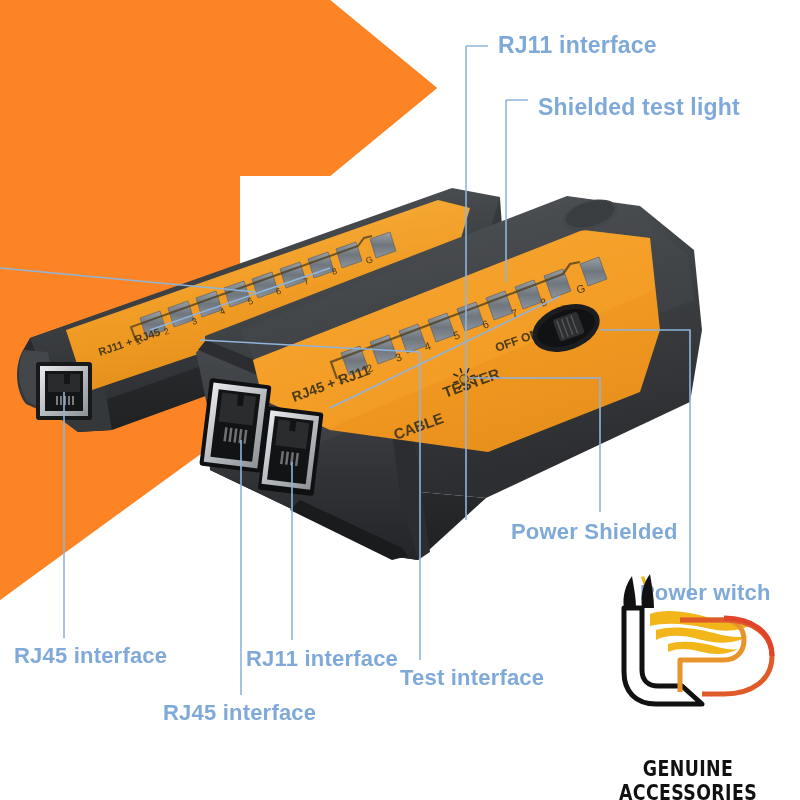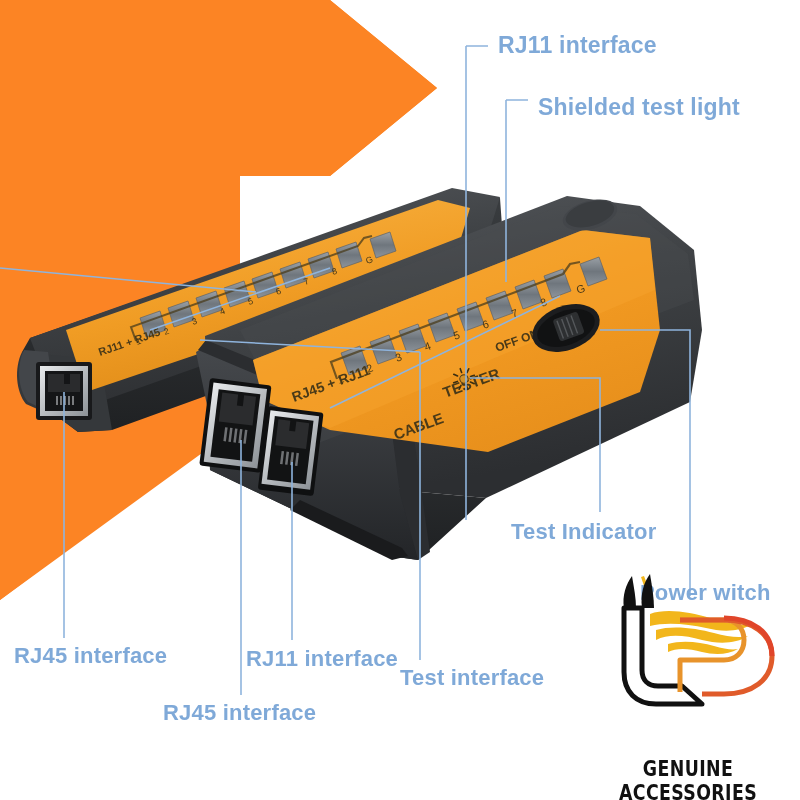--- a/index.html
+++ b/index.html
@@ -270,21 +270,21 @@
       <path d="M64,392 L64,638"></path>
 
       <path d="M241,440 L241,695"></path>
 
       <path d="M292,462 L292,640"></path>
     </g>
   </svg>
 
   <div class="callout c-rj11-top">RJ11 interface</div>
   <div class="callout c-shield">Shielded test light</div>
-  <div class="callout c-power-ind">Test Indicator</div>
+  <div class="callout c-power-ind">Power Shielded</div>
   <div class="callout c-power-switch">Power witch</div>
   <div class="callout c-rj45-left">RJ45 interface</div>
   <div class="callout c-rj11-bot">RJ11 interface</div>
   <div class="callout c-rj45-bot">RJ45 interface</div>
   <div class="callout c-test-ind">Test interface</div>
 
   <svg class="logo" viewBox="0 0 182 160">
 
     <g fill="#f2b61b">
       <path d="M44,46 C60,40 84,44 104,50 C120,55 134,58 146,56 C134,64 116,64 100,60 C82,56 60,54 44,58 Z"></path>

